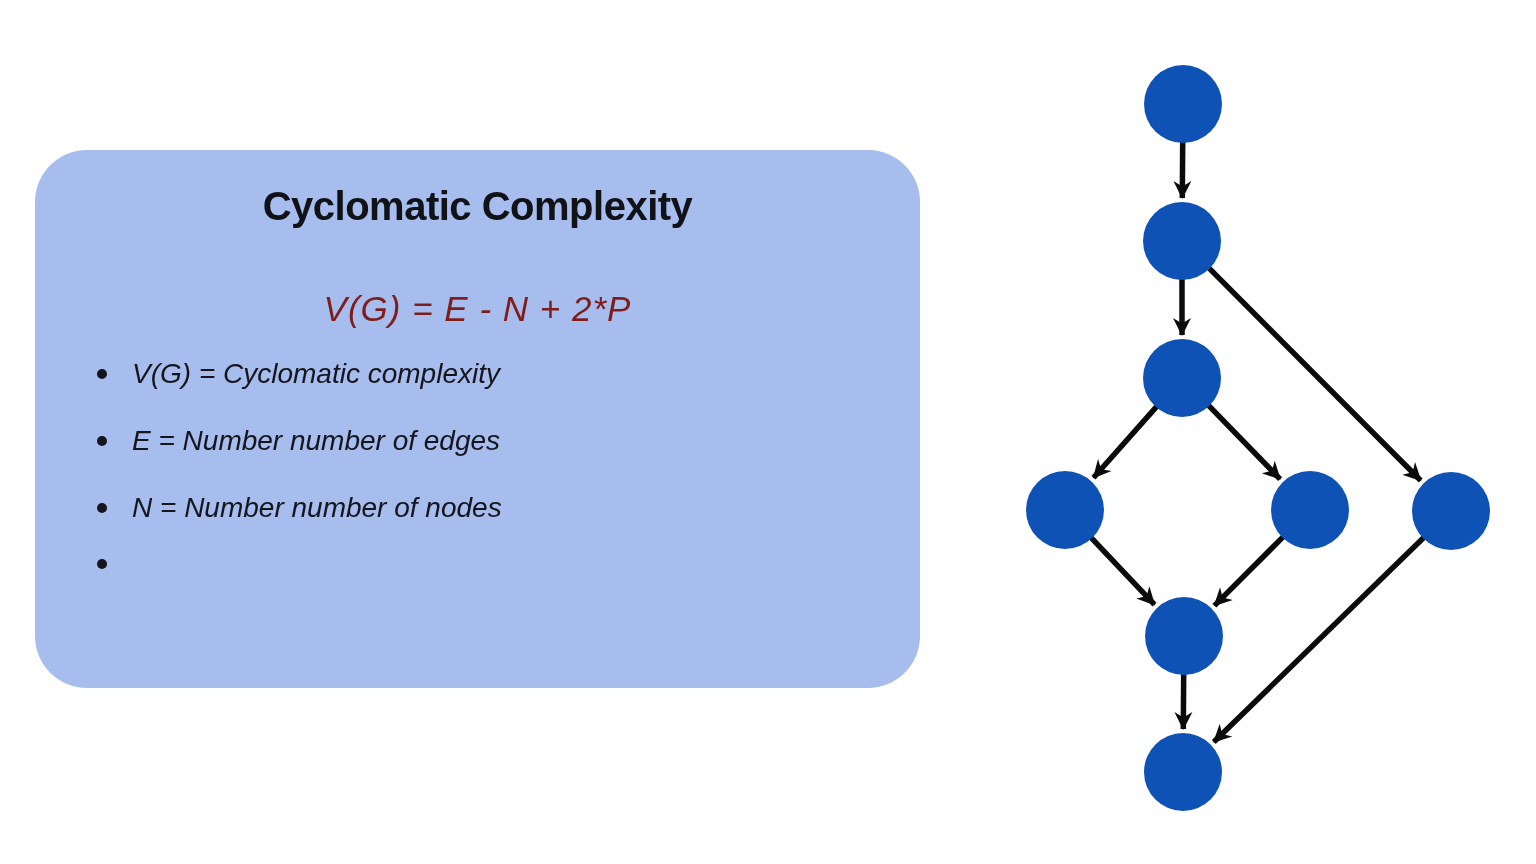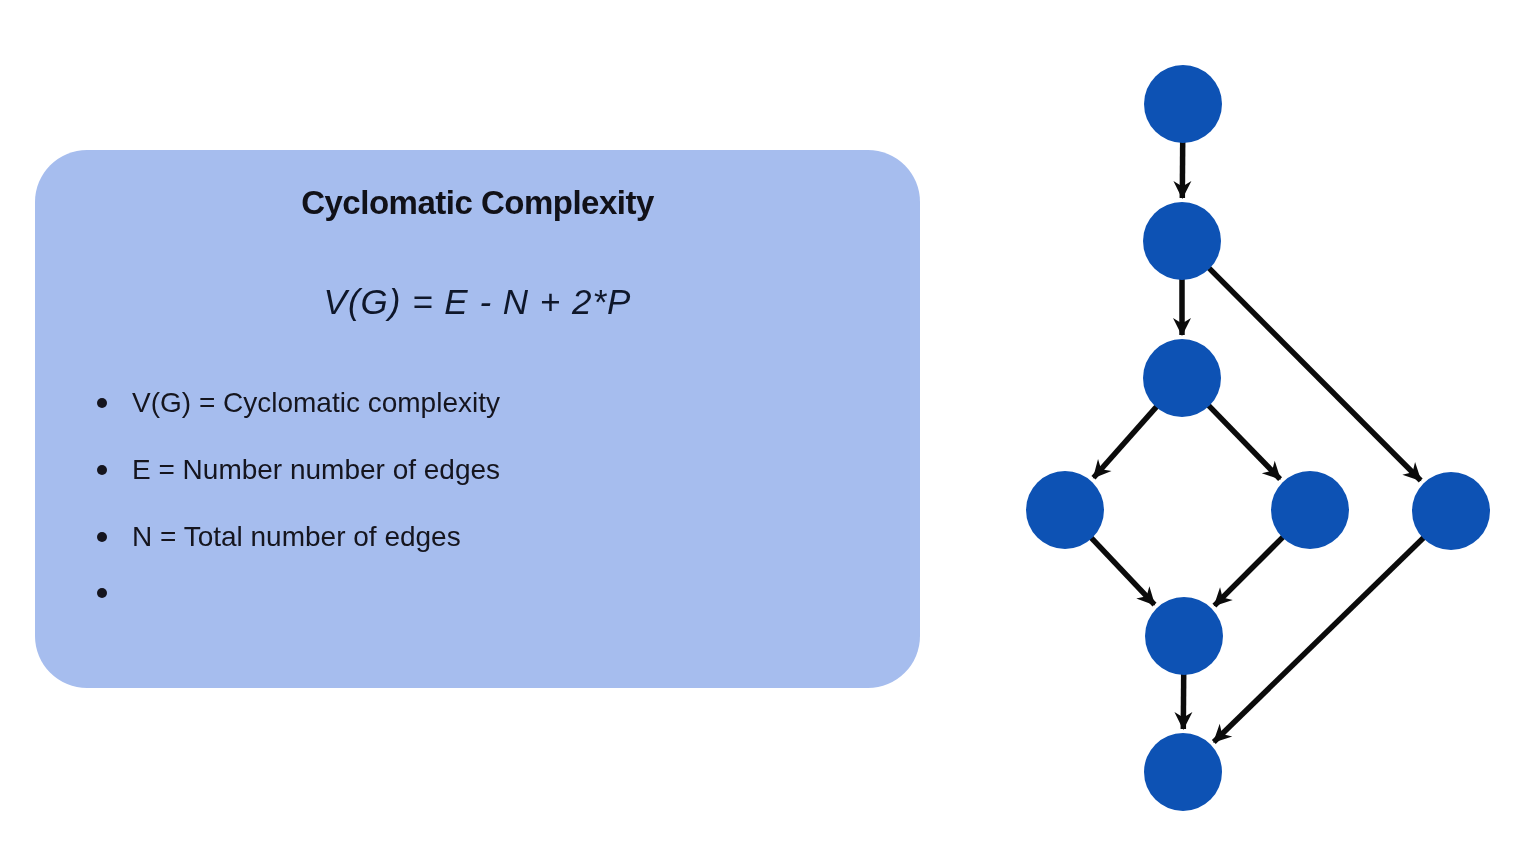--- a/index.html
+++ b/index.html
@@ -23,38 +23,39 @@
     width: 885px;
     height: 538px;
     background: #a6bdee;
     border-radius: 52px;
     box-sizing: border-box;
     color: #13131b;
   }
   .card-title {
     margin: 34px 0 0 0;
     text-align: center;
-    font-size: 33px;
+    font-size: 40px;
     font-weight: 700;
     letter-spacing: -0.5px;
     color: #111118;
   }
   .formula {
     margin-top: 60px;
     text-align: center;
     font-size: 35px;
     font-style: italic;
     font-weight: 500;
     letter-spacing: 1px;
-    color: #0f172a;
+    color: #7f1d1d;
   }
   .bullet-list {
     list-style: none;
-    margin: 66px 0 0 0;
+    margin: 30px 0 0 0;
     padding: 0 40px 0 62px;
+    font-style: italic;
   }
   .bullet-list li {
     display: flex;
     align-items: center;
     margin-bottom: 36px;
     font-size: 28px;
     line-height: 1.1;
     color: #15151e;
   }
   .dot {
@@ -85,21 +86,21 @@
         <li>
           <span class="dot"></span>
           <span>V(G) = Cyclomatic complexity</span>
         </li>
         <li>
           <span class="dot"></span>
           <span>E = Number number of edges</span>
         </li>
         <li>
           <span class="dot"></span>
-          <span>N = Total number of edges</span>
+          <span>N = Number number of nodes</span>
         </li>
         <li>
           <span class="dot"></span>
         </li>
       </ul>
   </section>
 
   <svg class="graph-svg" viewBox="0 0 1536 864" xmlns="http://www.w3.org/2000/svg">
     <defs>
       <marker id="arrow" markerUnits="userSpaceOnUse" markerWidth="26" markerHeight="26" refX="20" refY="13" orient="auto">

